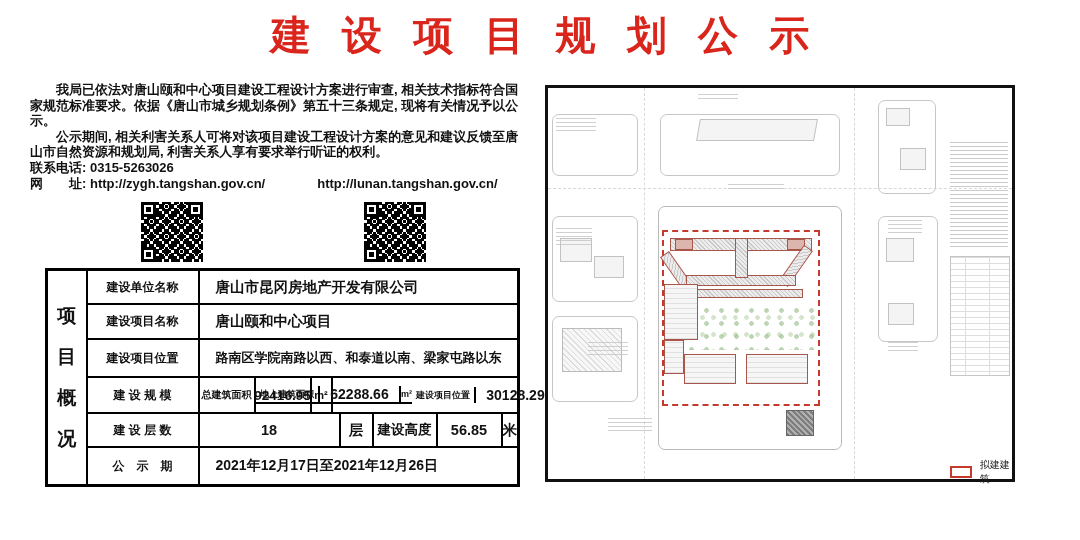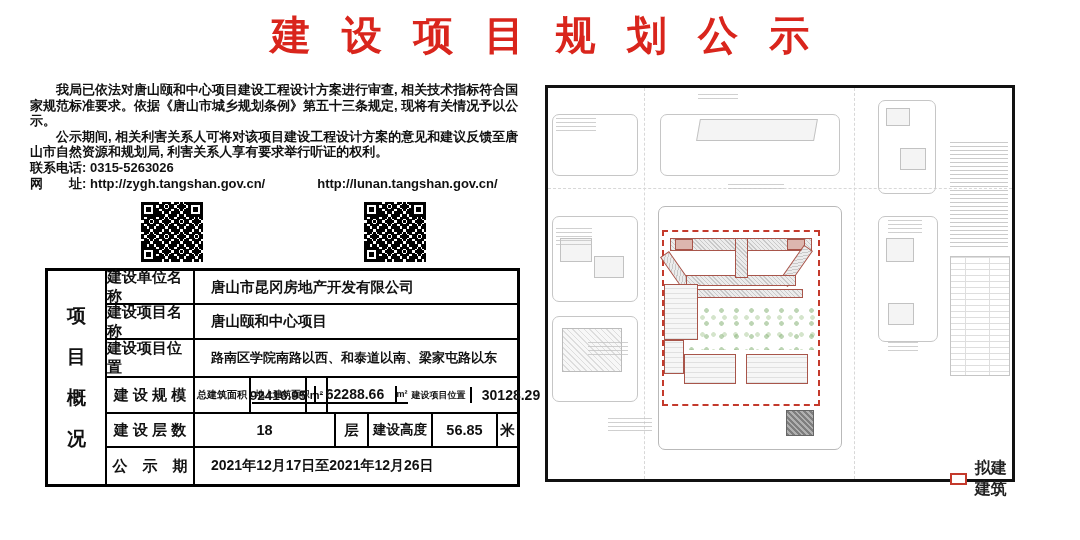--- a/index.html
+++ b/index.html
@@ -32,21 +32,21 @@
 
   
   #ptable{left:45px;top:268px;width:475px;height:219px;border:3px solid #000;box-sizing:border-box;display:flex;}
   #vhead{width:59px;border-right:2px solid #000;box-sizing:border-box;display:flex;flex-direction:column;
          align-items:center;justify-content:center;gap:15px;font-size:19px;font-weight:bold;}
   #tbody{flex:1;display:flex;flex-direction:column;}
   .trow{display:flex;border-bottom:2px solid #000;box-sizing:border-box;}
   .trow.last{border-bottom:none;flex:1;}
   .cell{box-sizing:border-box;border-right:2px solid #000;display:flex;align-items:center;justify-content:center;}
   .cell.end{border-right:none;}
-  .tlabel{width:88px;font-size:15px;font-weight:bold;flex-shrink:0;}
+  .tlabel{width:112px;font-size:12px;font-weight:bold;flex-shrink:0;}
   .tval{flex:1;border-right:none;justify-content:flex-start;padding-left:16px;font-size:14.5px;font-weight:600;}
   .r1{height:34px;}.r2{height:35px;}.r3{height:38px;}.r4{height:36px;}.r5{height:34px;}
   .r3 .tval{font-size:13px;padding-left:16px;}
   .w56{width:56px;font-size:10px;font-weight:bold;}
   .w64v{width:56px;font-size:13.5px;font-weight:700;}
   .w21{width:21px;font-size:11px;font-weight:600;}
   #subcol{width:159px;display:flex;border-right:none;}
   .subrow{display:flex;flex:1;border-bottom:2px solid #000;box-sizing:border-box;}
   .subrow.last{border-bottom:none;}
   .sc-l{width:64px;font-size:9px;font-weight:bold;}
@@ -114,21 +114,21 @@
   #an6{left:150px;top:6px;width:40px;height:8px;}
   #an7{left:180px;top:96px;width:56px;height:5px;}
   #an8{left:60px;top:330px;width:44px;height:16px;}
   #notes-text{left:402px;top:54px;width:58px;height:106px;
               background:repeating-linear-gradient(#b9b9b9 0 1px,transparent 1px 4px);opacity:.75;}
   #notes-table{left:402px;top:168px;width:58px;height:118px;border:1px solid #c5c5c5;
      background:repeating-linear-gradient(#dedede 0 1px,transparent 1px 6px),
                 linear-gradient(90deg,transparent 0 14px,#dedede 14px 15px,transparent 15px 38px,#dedede 38px 39px,transparent 39px 58px);}
   #legend{left:402px;top:370px;display:flex;align-items:center;}
   #legend-swatch{width:26px;height:12px;border:2px solid #c43a2c;box-sizing:border-box;background:#fff;}
-  #legend-label{margin-left:8px;font-size:16px;font-weight:700;color:#222;}
+  #legend-label{margin-left:8px;font-size:10px;font-weight:400;color:#222;}
 </style>
 </head>
 <body>
 
 <div id="page">
 
   <div id="title" class="abs">建设项目规划公示</div>
 
   <div id="notice" class="abs">
     <p class="para">我局已依法对唐山颐和中心项目建设工程设计方案进行审查, 相关技术指标符合国家规范标准要求。依据《唐山市城乡规划条例》第五十三条规定, 现将有关情况予以公示。</p>

